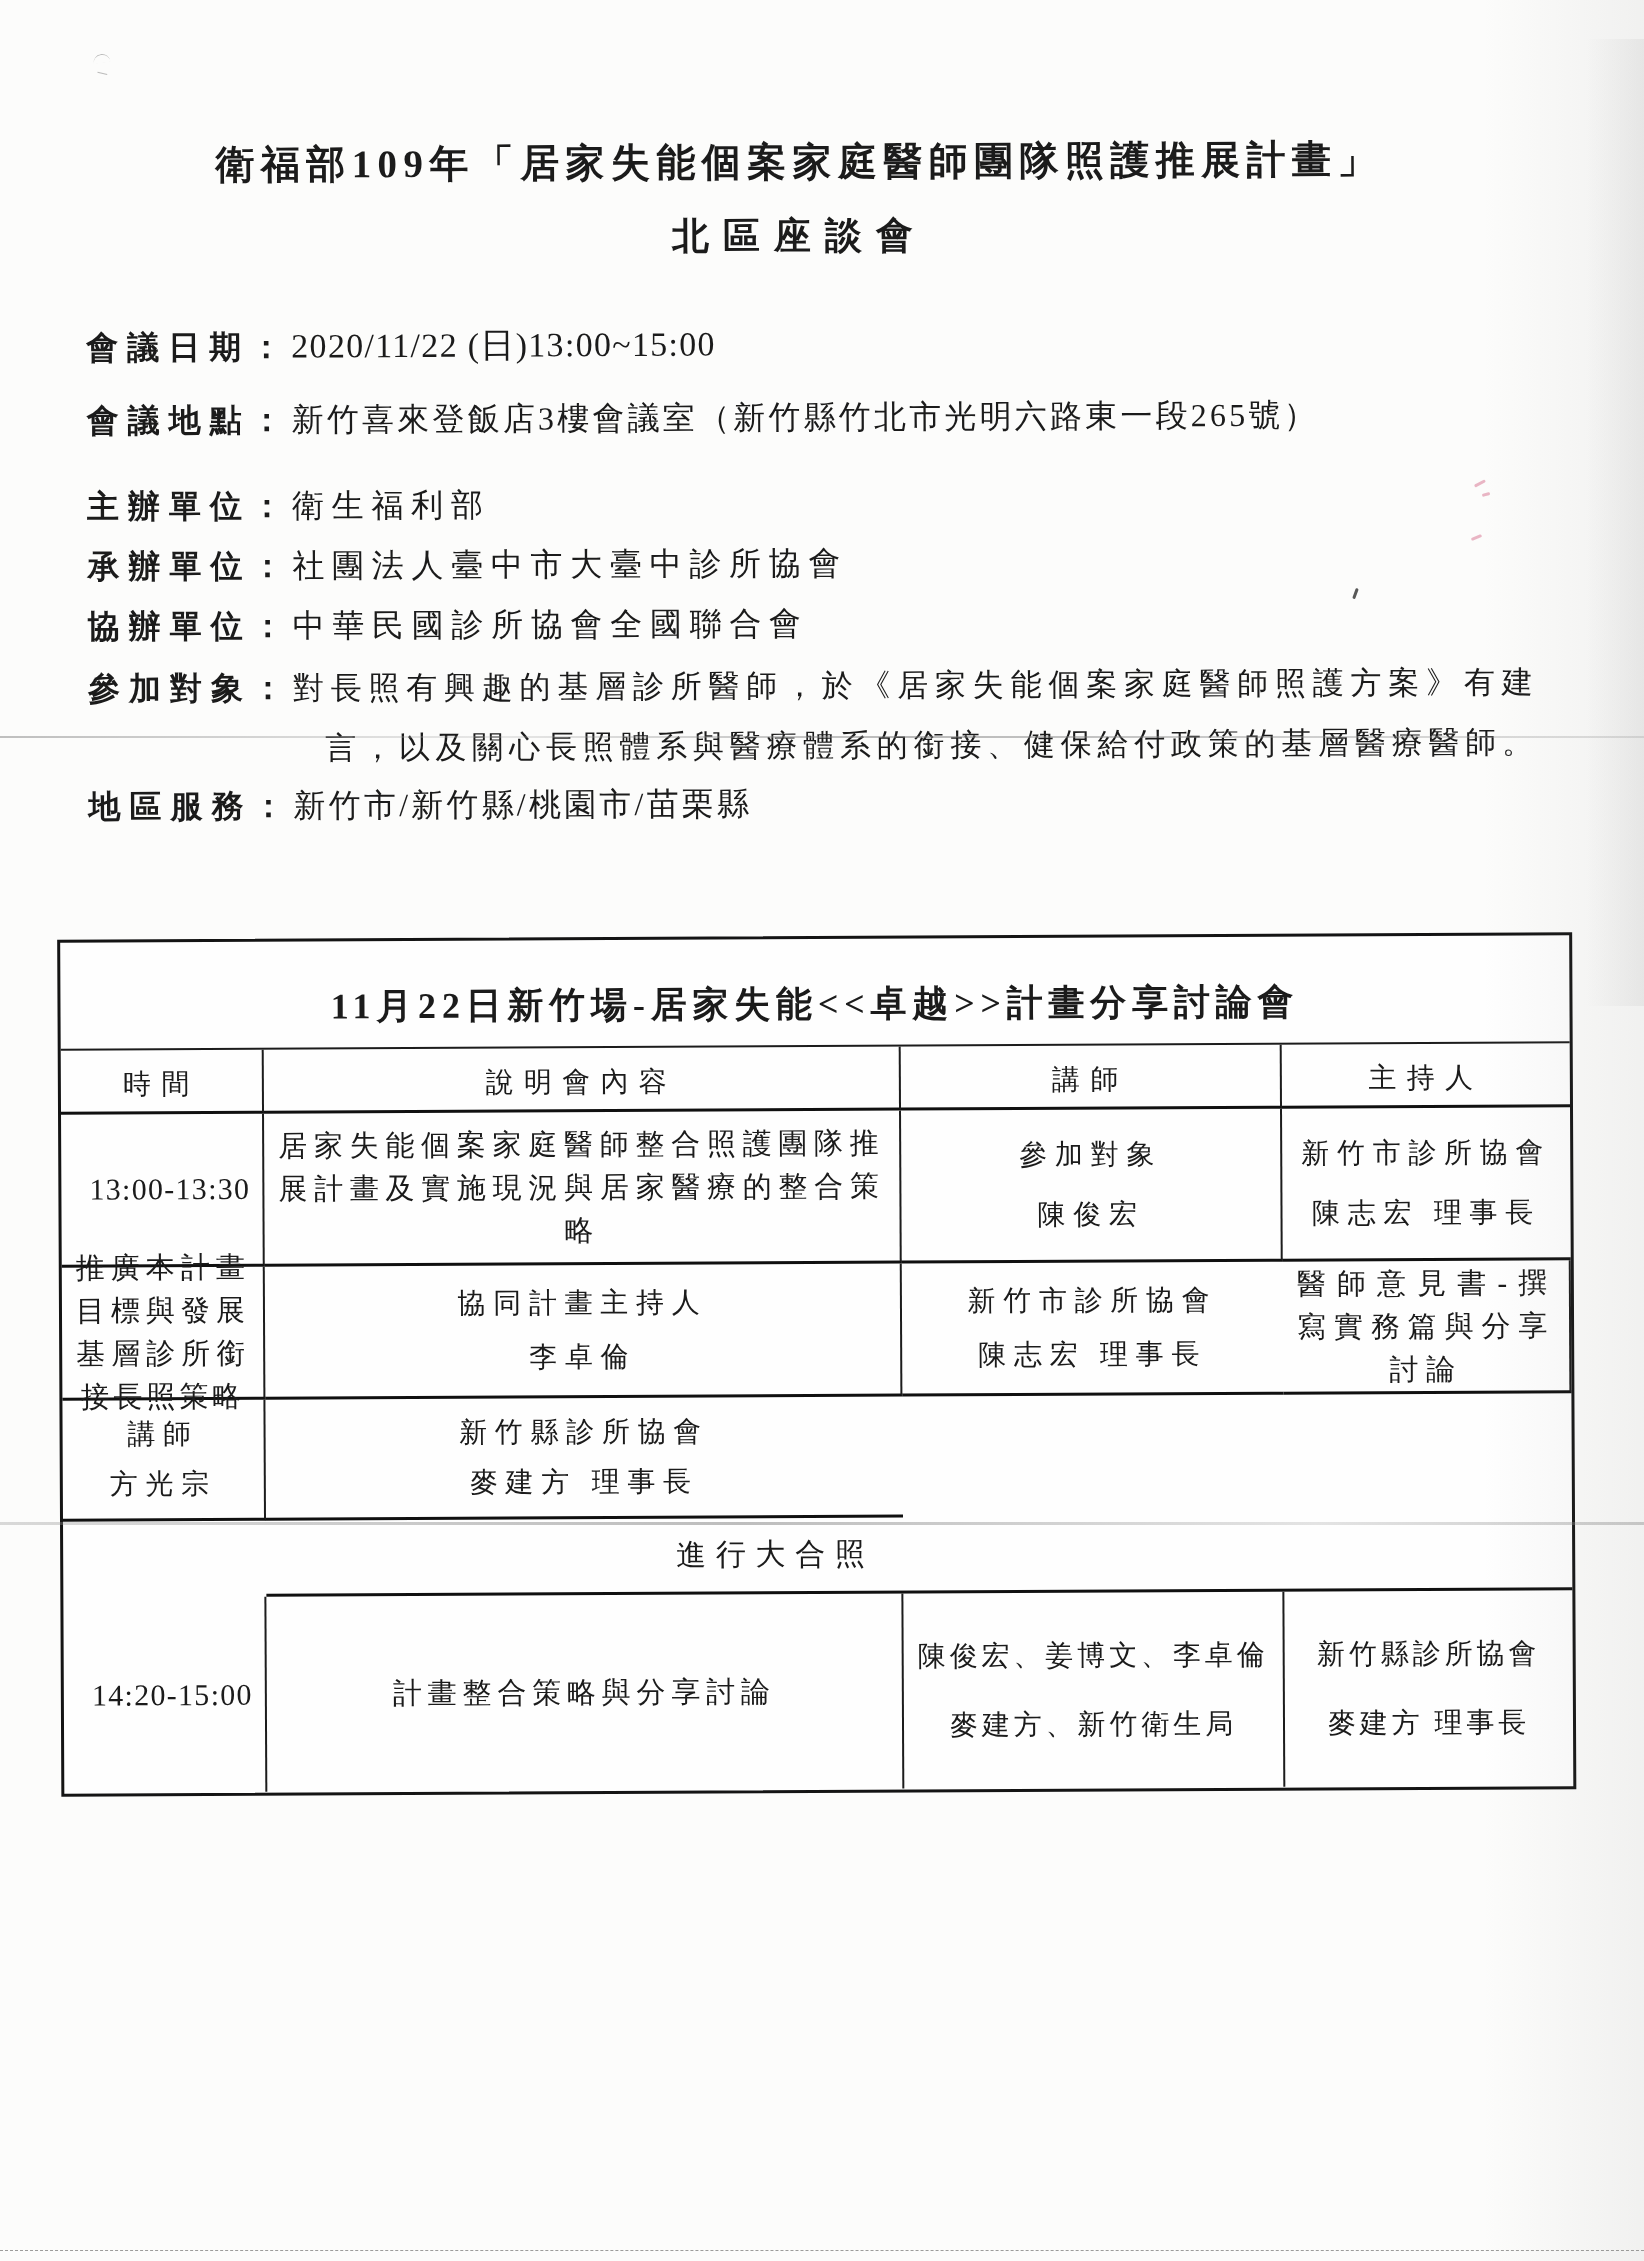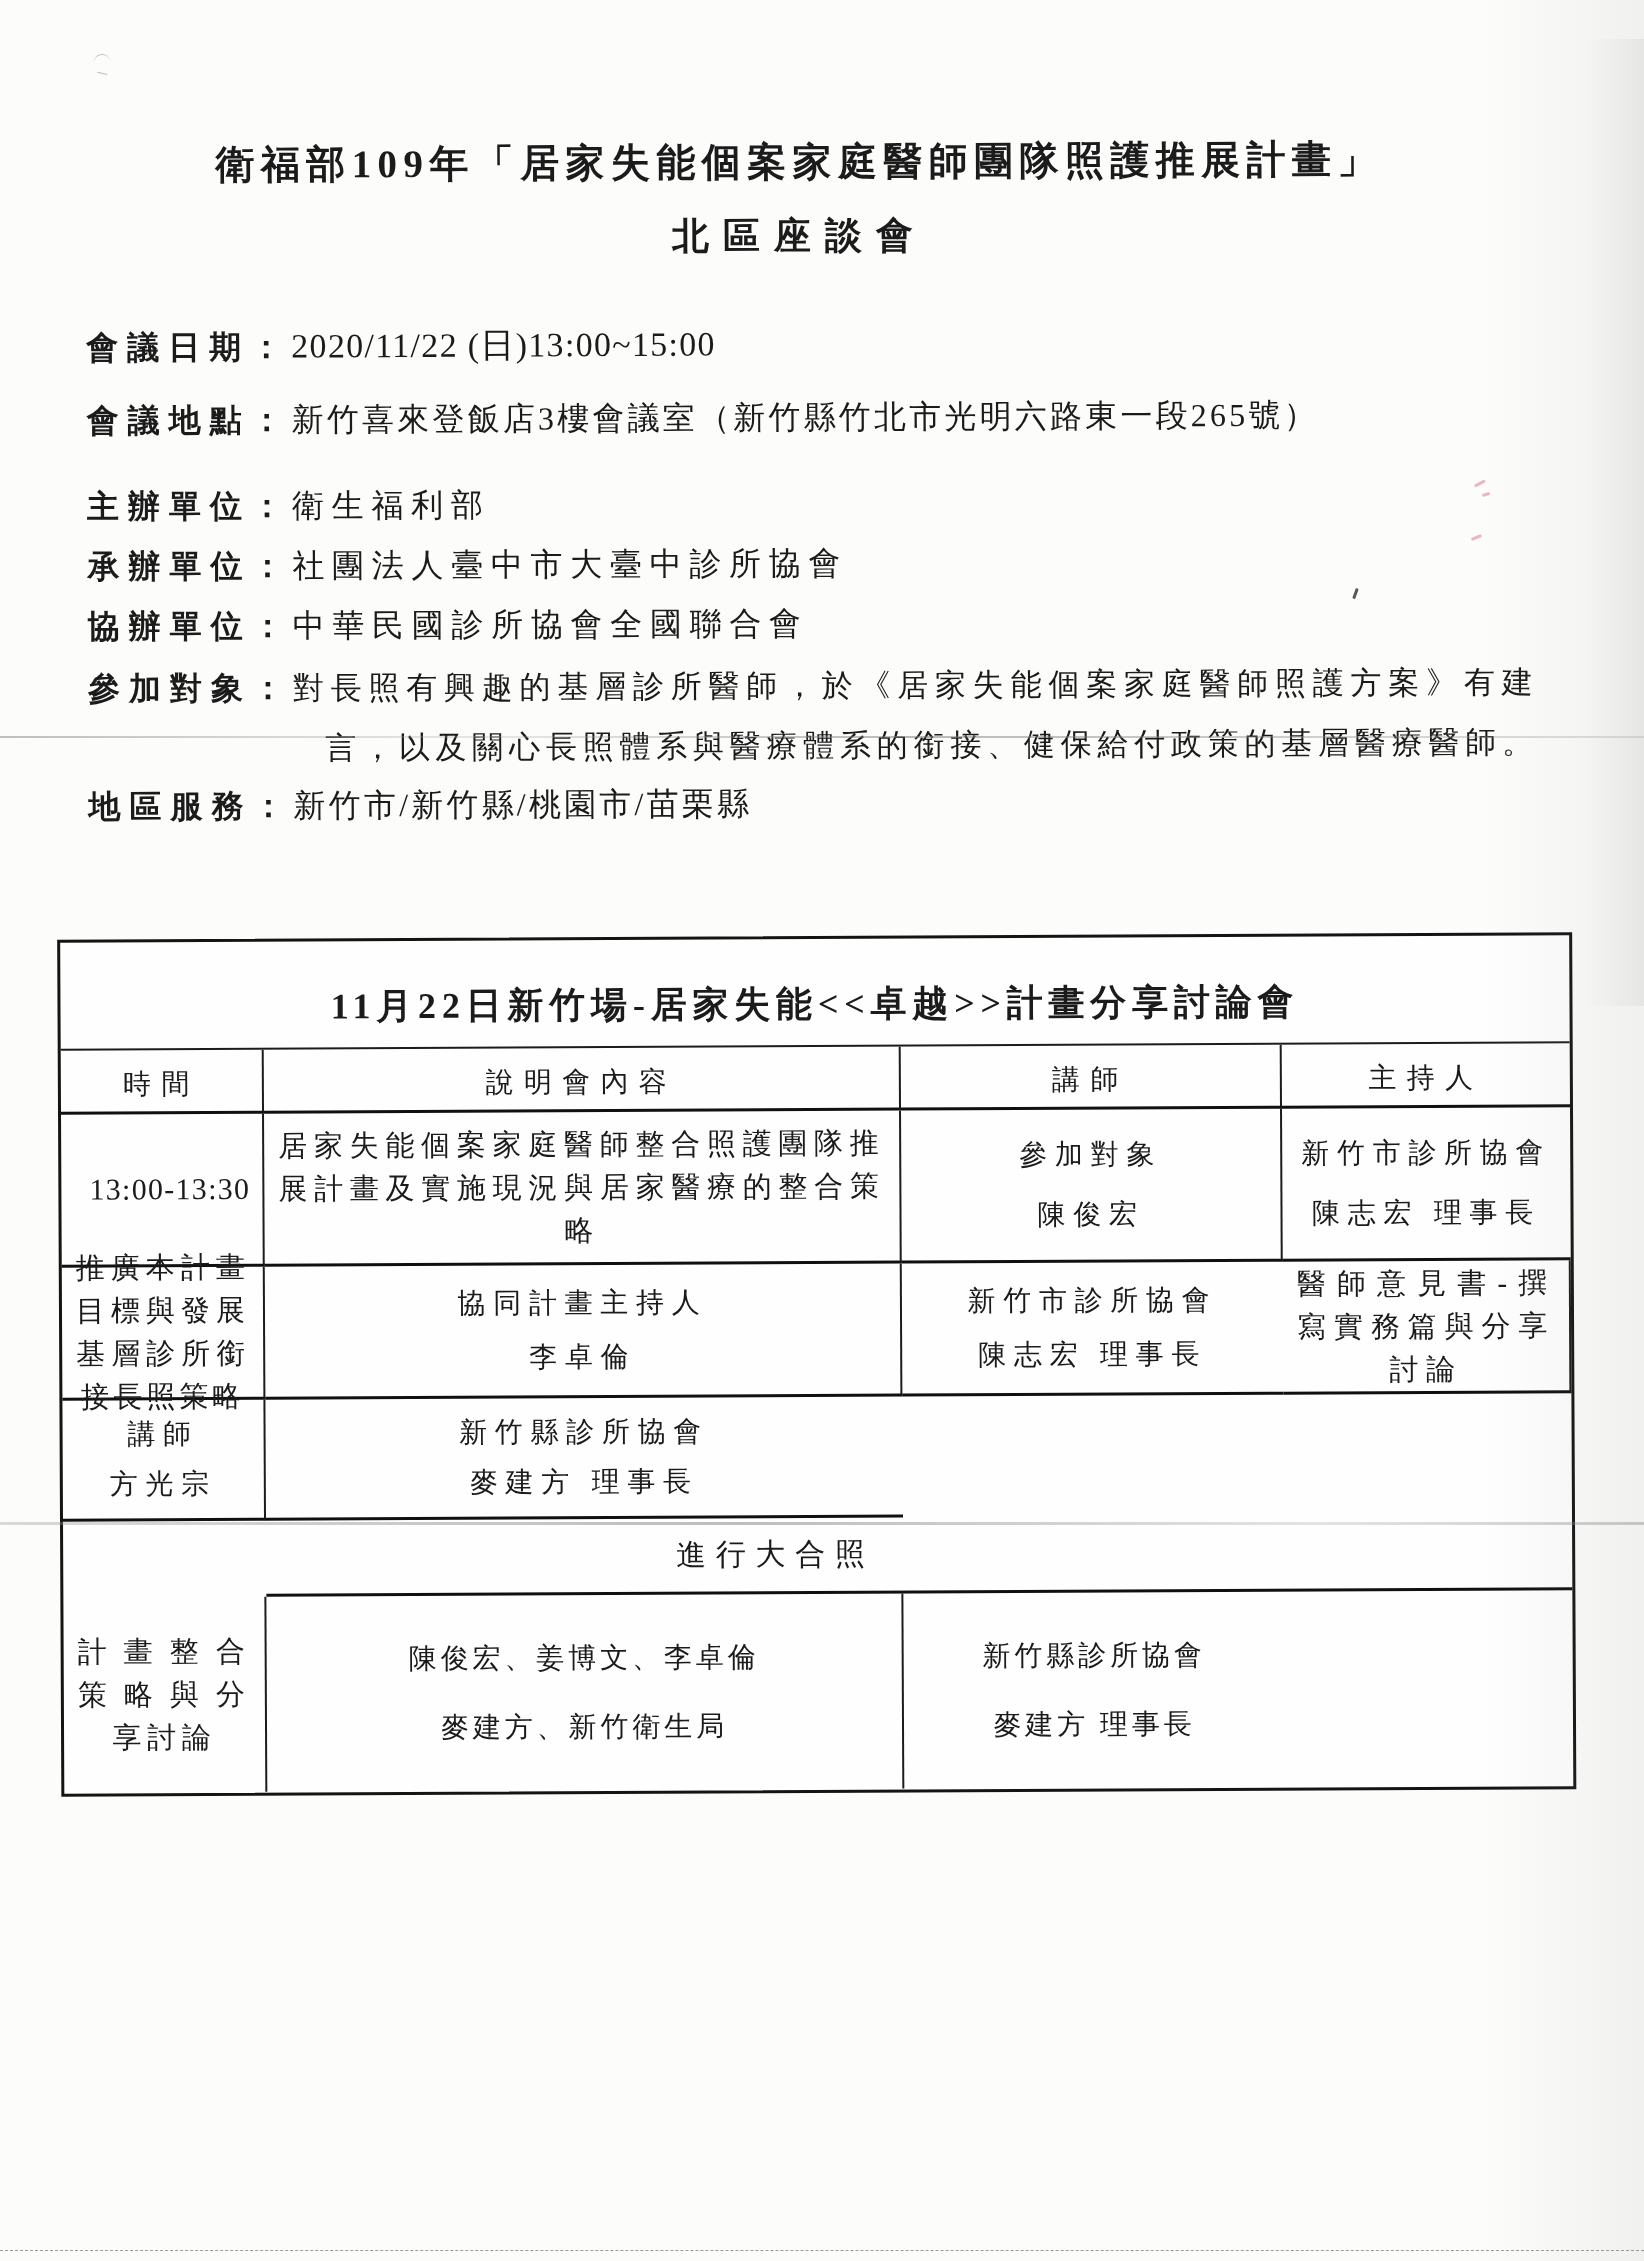--- a/index.html
+++ b/index.html
@@ -143,20 +143,21 @@
       <div>講師</div>
       <div>方光宗</div>
     </div>
     <div class="tcell c-person bb">
       <div>新竹縣診所協會</div>
       <div>麥建方 理事長</div>
     </div>
 
     <div class="tcell c-merged bb">進行大合照</div>
 
+    <div class="tcell c-time br">14:20-15:00</div>
     <div class="tcell c-content br">
         <div class="jpar ls-r5">計畫整合策略與分享討論</div>
       </div>
     <div class="tcell c-person c-person-close br">
       <div>陳俊宏、姜博文、李卓倫</div>
       <div>麥建方、新竹衛生局</div>
     </div>
     <div class="tcell c-person c-person-close">
       <div>新竹縣診所協會</div>
       <div>麥建方 理事長</div>

